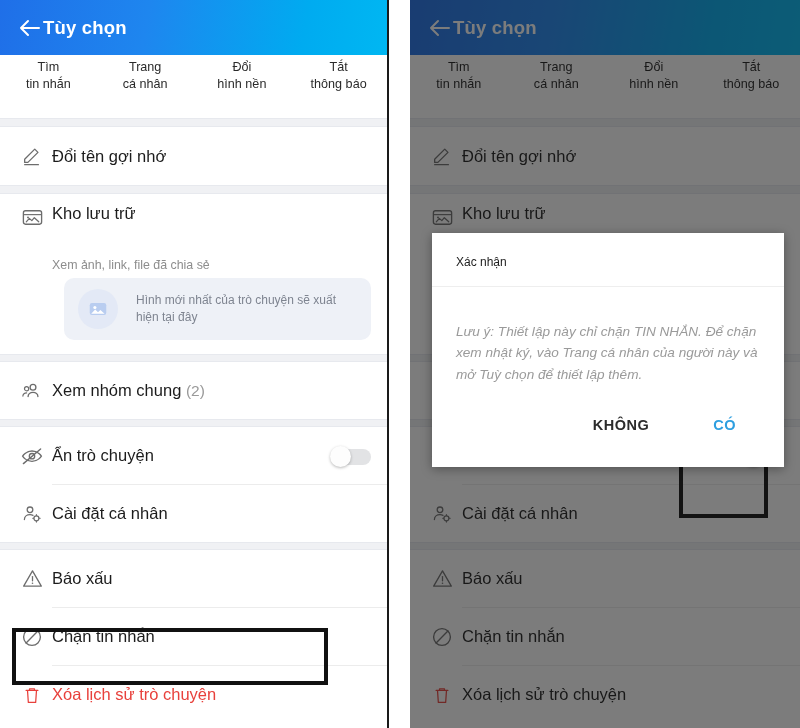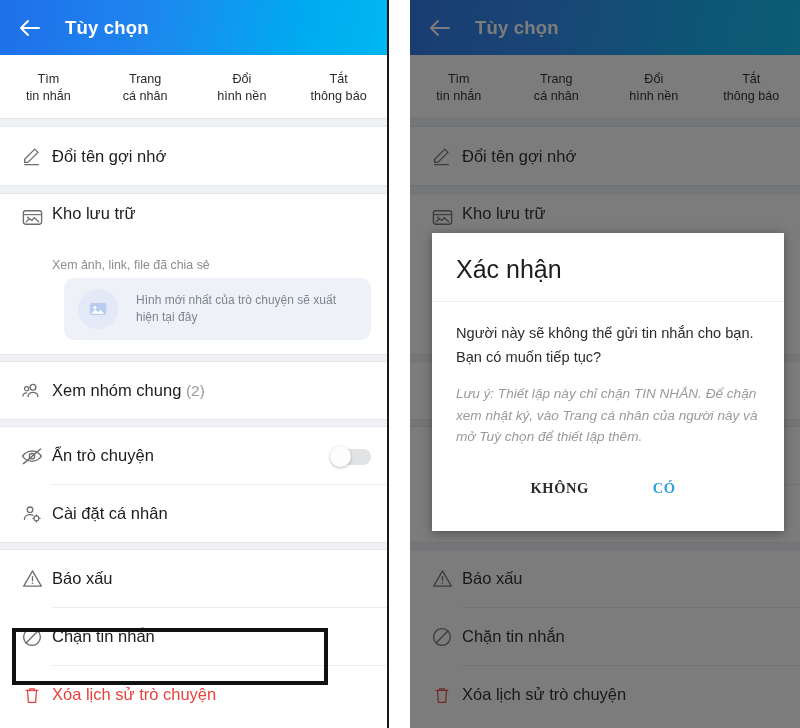--- a/index.html
+++ b/index.html
@@ -18,30 +18,30 @@
   }
   .panel-left  { left: 0;   width: 389px; border-right: 2px solid #1a1a1a; }
   .panel-right { left: 410px; width: 390px; }
 
   .screen { position: relative; width: 100%; height: 100%; background: #ffffff; }
 
   
   .appbar {
     height: 55px;
     background: linear-gradient(100deg, #1f6fe8 0%, #1e86ef 38%, #00abf0 78%, #00b7f2 100%);
-    display: flex; align-items: center; padding-left: 17px; gap: 22px;
+    display: flex; align-items: center; padding-left: 17px; 
   }
   .back-arrow { width: 26px; height: 26px; flex: 0 0 auto; }
   .back-arrow svg { display:block; }
   .appbar-title { color:#ffffff; font-size: 18.5px; font-weight: 700; letter-spacing: .2px; }
 
   
   .tabs {
     height: 63px; background: #ffffff;
-    display: flex; align-items: flex-start; padding-top: 16px;
+    display: flex; align-items: flex-start; padding-top: 4px;
   }
   .tab { flex: 1; text-align: center; line-height: 1.32; font-size: 12.6px; color: #2a2a2a; }
   .tab span { display:block; }
 
   .gap { height: 9px; background: #f0f1f4; border-top:1px solid #e7e9ee; border-bottom:1px solid #e7e9ee;}
   .gap.thin { height: 8px; }
 
   
   .row {
     display: flex; align-items: center; min-height: 57px;
@@ -94,30 +94,29 @@
     position:absolute; inset:0; background: rgba(22,22,22,.56); z-index: 5;
   }
 
   
   .dialog {
     position: absolute; z-index: 6;
     left: 22px; top: 233px; width: 352px;
     background: #ffffff; box-shadow: 0 2px 10px rgba(0,0,0,.35);
   }
   .dialog-title {
-    font-size: 25px; color: #1d1d1d; padding: 22px 24px 17px 24px;
+    font-size: 12px; color: #1d1d1d; padding: 22px 24px 17px 24px;
     border-bottom: 1px solid #eeeeee;
   }
   .dialog-body { padding: 20px 24px 4px 24px; }
   .dialog-msg { font-size: 14.6px; color:#2b2b2b; line-height: 1.62; }
   .dialog-note { font-size: 13.6px; color:#9a9a9a; line-height: 1.58; margin-top: 14px; font-style: italic; }
   .dialog-actions {
-    display:flex; align-items:center; justify-content:center; gap: 22px;
+    display:flex; align-items:center; justify-content:flex-end; gap: 22px;
     padding: 16px 22px 22px 22px;
-    font-family: Liberation Serif, serif;
   }
   .dlg-btn {
     font-size: 14.5px; font-weight: 700; letter-spacing: .5px;
     padding: 12px 16px; background: transparent; border: none; cursor: pointer;
     font-family: inherit;
   }
   .dlg-btn.neutral { color: #2c2c2c; }
   .dlg-btn.primary { color: #2e9fe0; padding-left: 26px; padding-right: 26px; }
 
   .panel-right .row .lbl,
@@ -444,21 +443,20 @@
           </svg>
         </span>
         <span class="lbl">Xóa lịch sử trò chuyện</span>
       </div>
 
       <div class="dim"></div>
 
       <div class="dialog">
         <div class="dialog-title">Xác nhận</div>
         <div class="dialog-body">
-          <div class="dialog-msg">Người này sẽ không thể gửi tin nhắn cho bạn. Bạn có muốn tiếp tục?</div>
           <div class="dialog-note">Lưu ý: Thiết lập này chỉ chặn TIN NHẮN. Để chặn xem nhật ký, vào Trang cá nhân của người này và mở Tuỳ chọn để thiết lập thêm.</div>
         </div>
         <div class="dialog-actions">
           <button class="dlg-btn neutral">KHÔNG</button>
           <button class="dlg-btn primary">CÓ</button>
         </div>
       </div>
     </div>
   </div>
 

